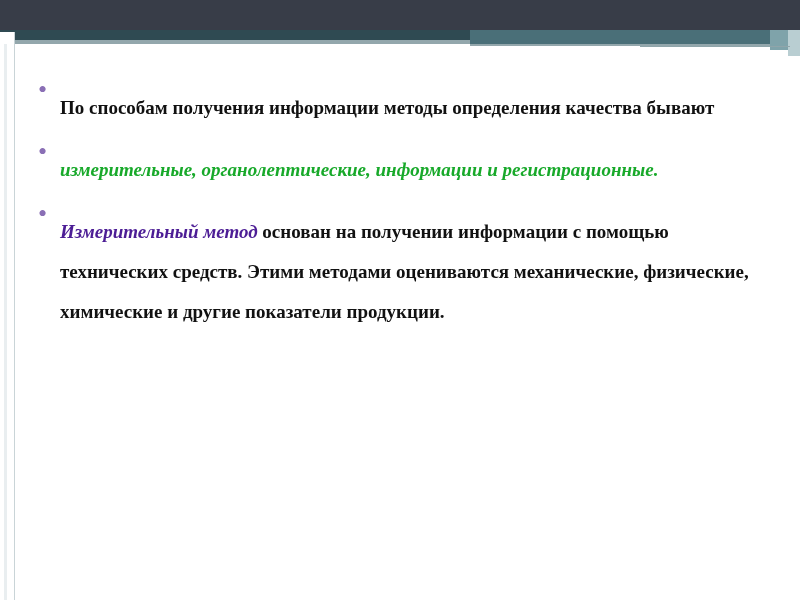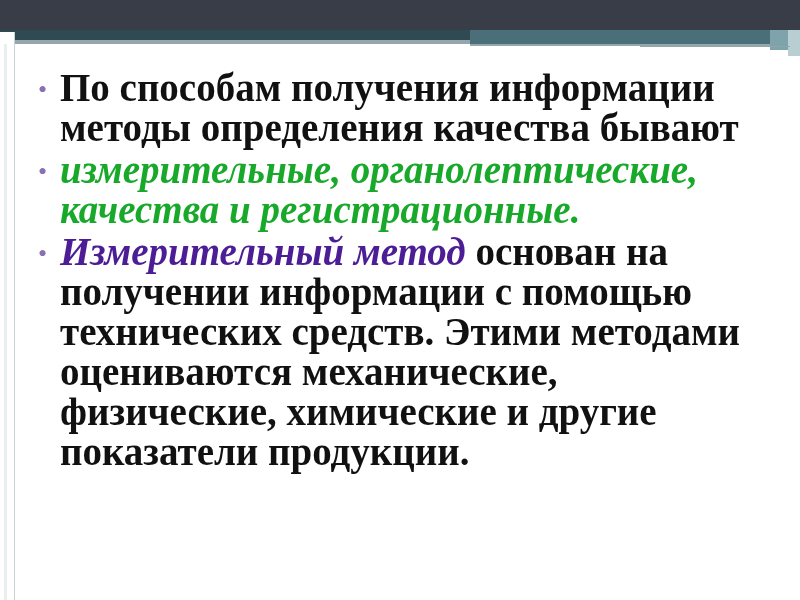--- a/index.html
+++ b/index.html
@@ -121,23 +121,24 @@
   }
   .bullet-dot {
     flex: 0 0 auto;
     width: 22px;
     font-size: 26px;
     line-height: 44px;
     text-align: left;
   }
   .bullet-text {
     flex: 1 1 auto;
-    font-size: 39px;
+    font-size: 19px;
     line-height: 40px;
     font-weight: bold;
+    margin-top: 20px;
   }
 
   .b1 .bullet-dot { color: #8a6fb5; }
   .b1 .bullet-text { color: #111111; }
 
   .b2 .bullet-dot { color: #8a6fb5; }
   .b2 .bullet-text {
     color: #18a92a;
     font-style: italic;
   }
@@ -169,21 +170,21 @@
 
   <div class="content">
 
     <div class="bullet-row b1">
       <span class="bullet-dot">•</span>
       <span class="bullet-text">По способам получения информации методы определения качества бывают</span>
     </div>
 
     <div class="bullet-row b2">
       <span class="bullet-dot">•</span>
-      <span class="bullet-text">измерительные, органолептические, качества и регистрационные.</span>
+      <span class="bullet-text">измерительные, органолептические, информации и регистрационные.</span>
     </div>
 
     <div class="bullet-row b3">
       <span class="bullet-dot">•</span>
       <span class="bullet-text"><span class="hl-magenta">Измерительный метод</span><span> основан на получении информации с помощью технических средств. Этими методами оцениваются механические, физические, химические и другие показатели продукции.</span></span>
     </div>
 
   </div>
 </div>
 

